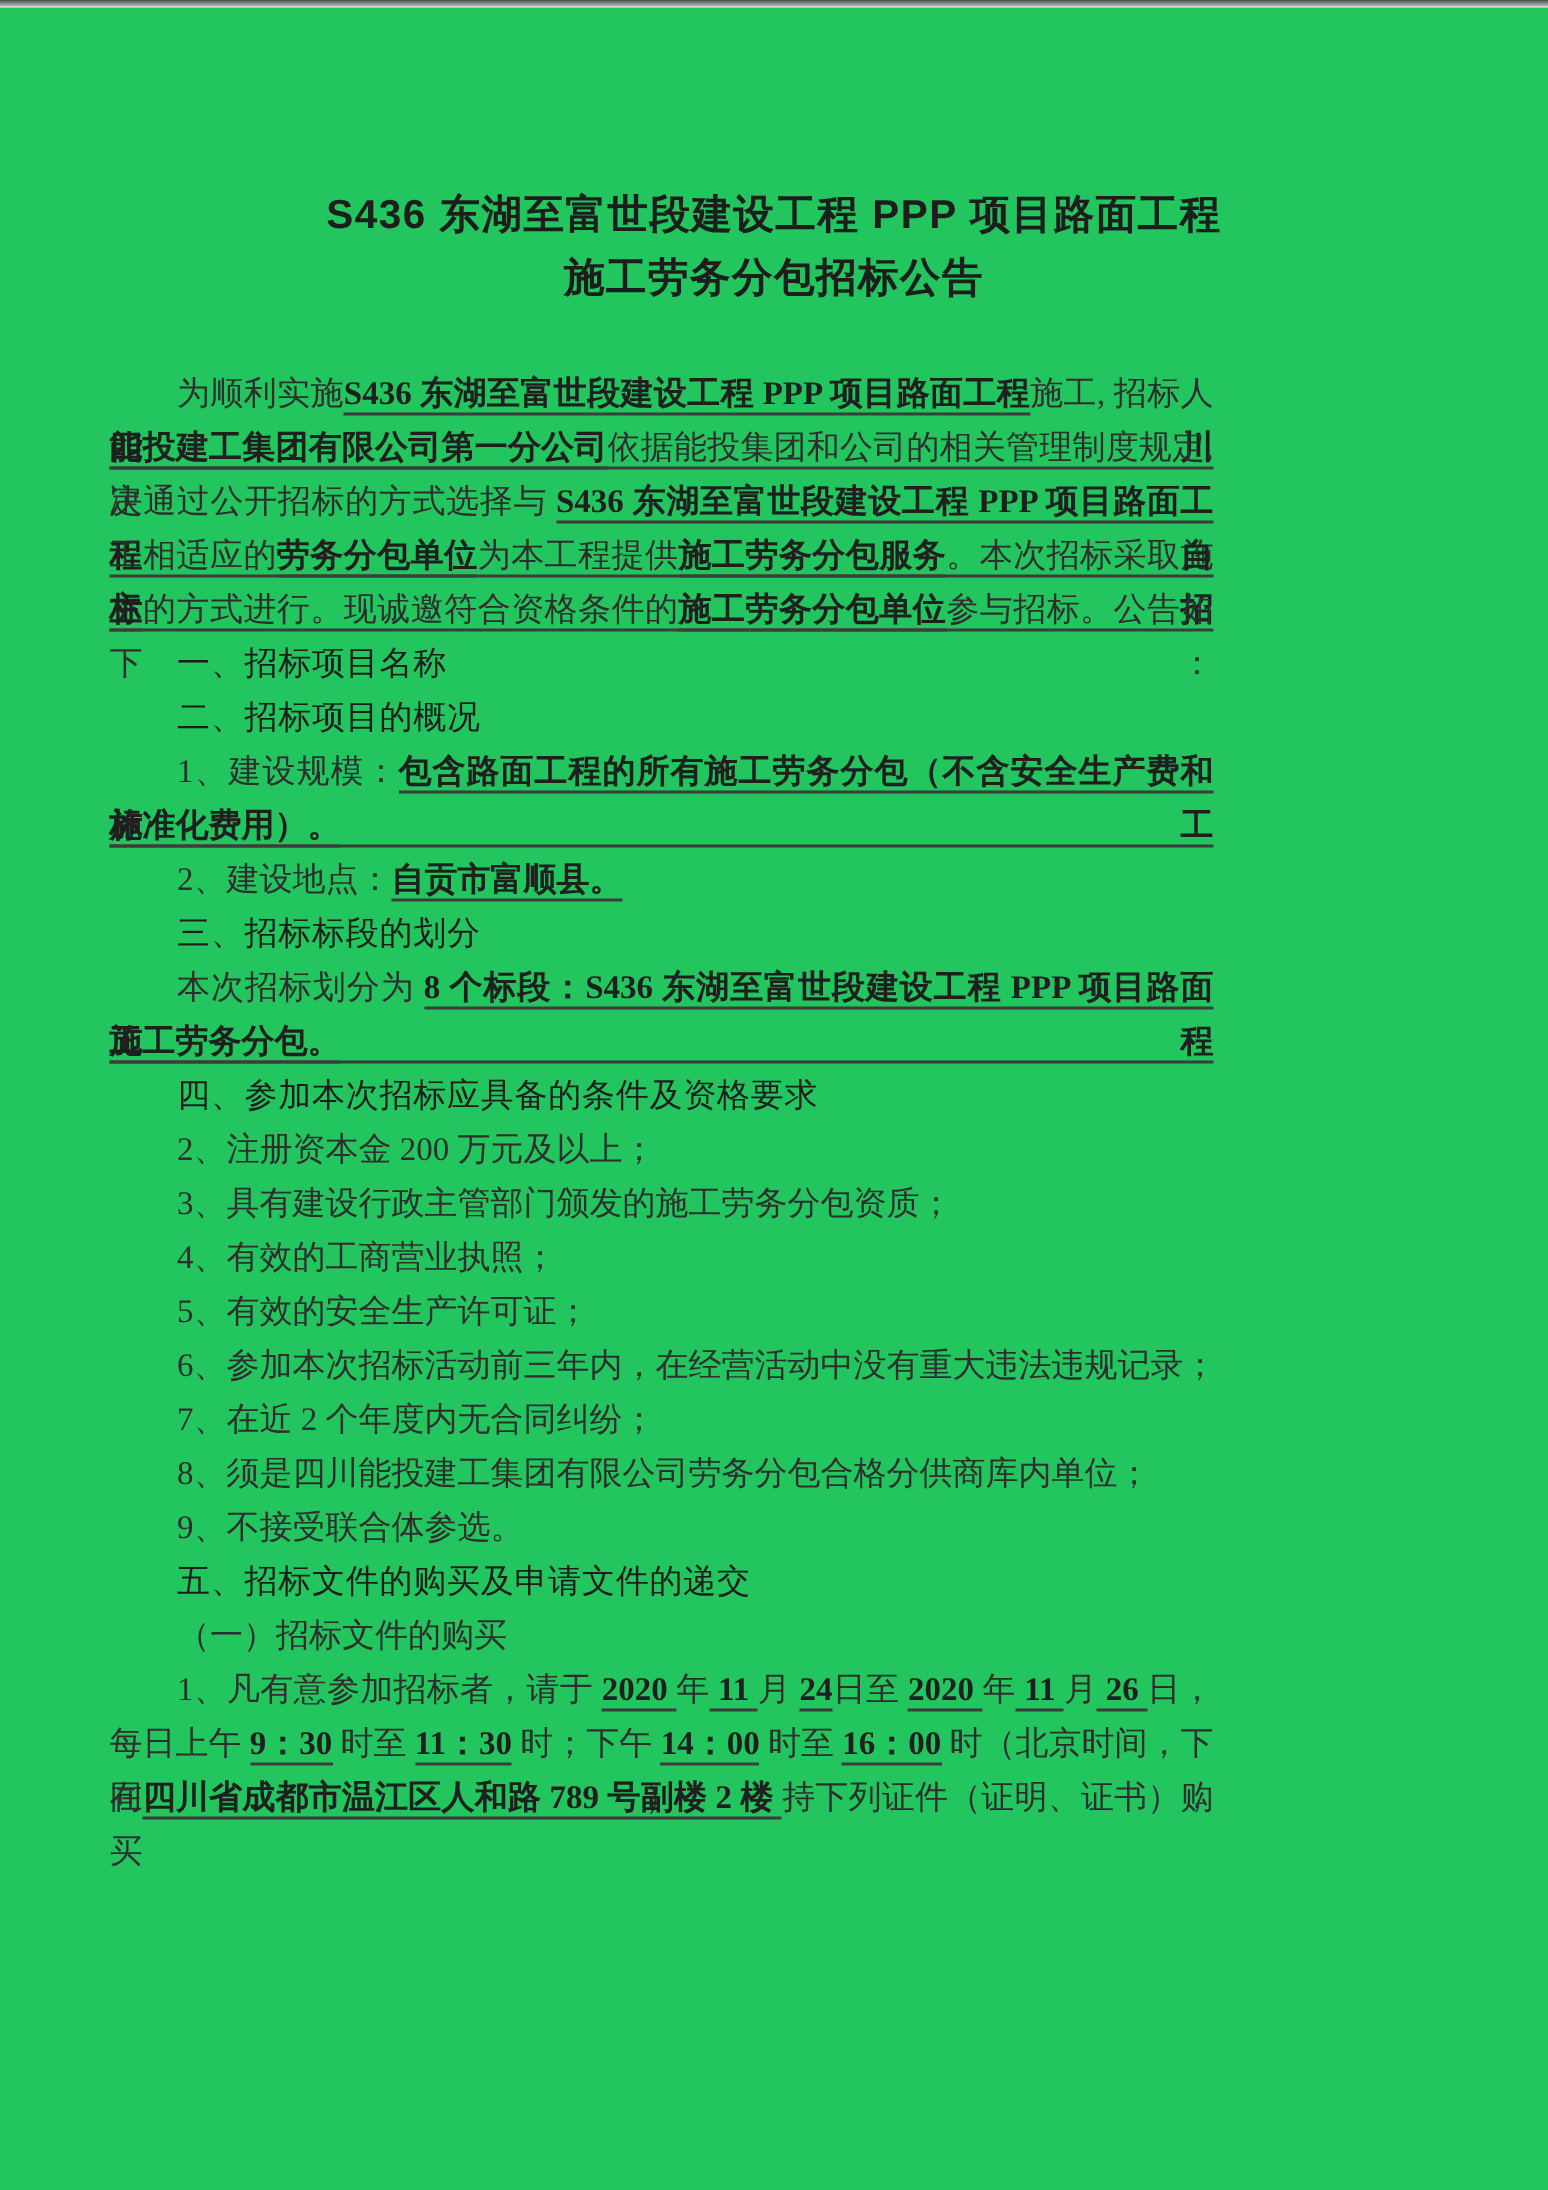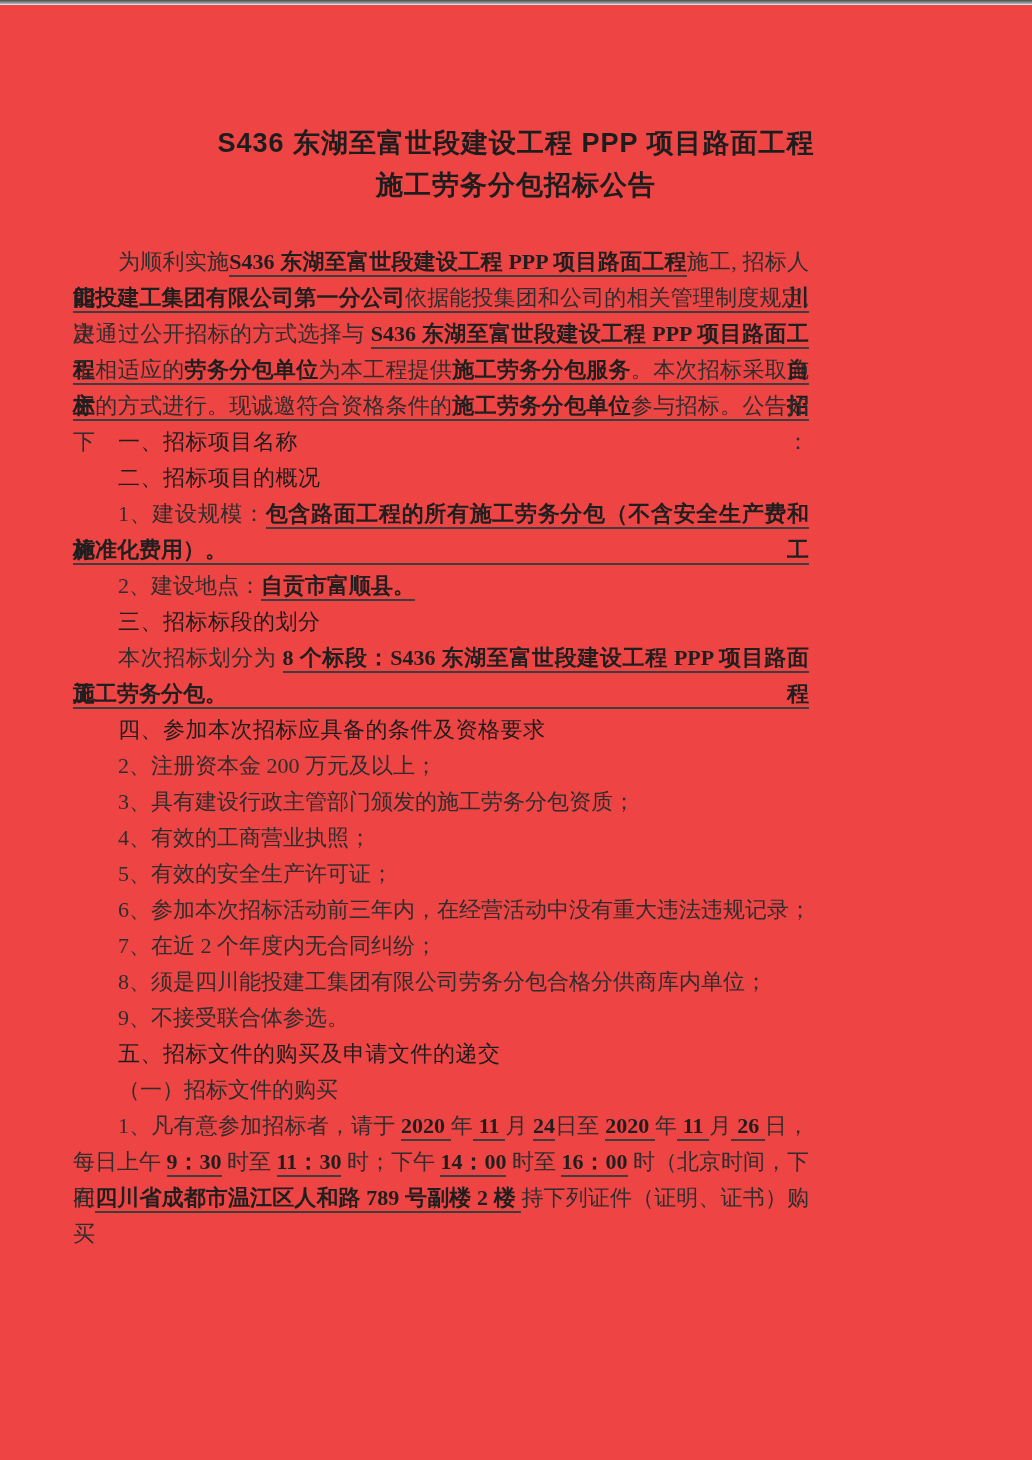--- a/index.html
+++ b/index.html
@@ -1,21 +1,21 @@
 <!DOCTYPE html>
 <html><head>
 <meta charset="utf-8">
 <style>
   html, body { margin: 0; padding: 0; background: #e8e8e6; }
   .page {
     position: relative;
     width: 1032px;
     height: 1460px;
     margin: 0 auto;
-    background: #ef4444;
+    background: #22c55e;
     overflow: hidden;
     font-family: "Liberation Serif", "DejaVu Serif", serif;
     color: #2e2e2e;
   }
   .scan-edge {
     position: absolute;
     top: 0; left: 0; right: 0;
     height: 5px;
     background: linear-gradient(#474c4b, #aab3b0 75%, #fcfcfa);
   }

